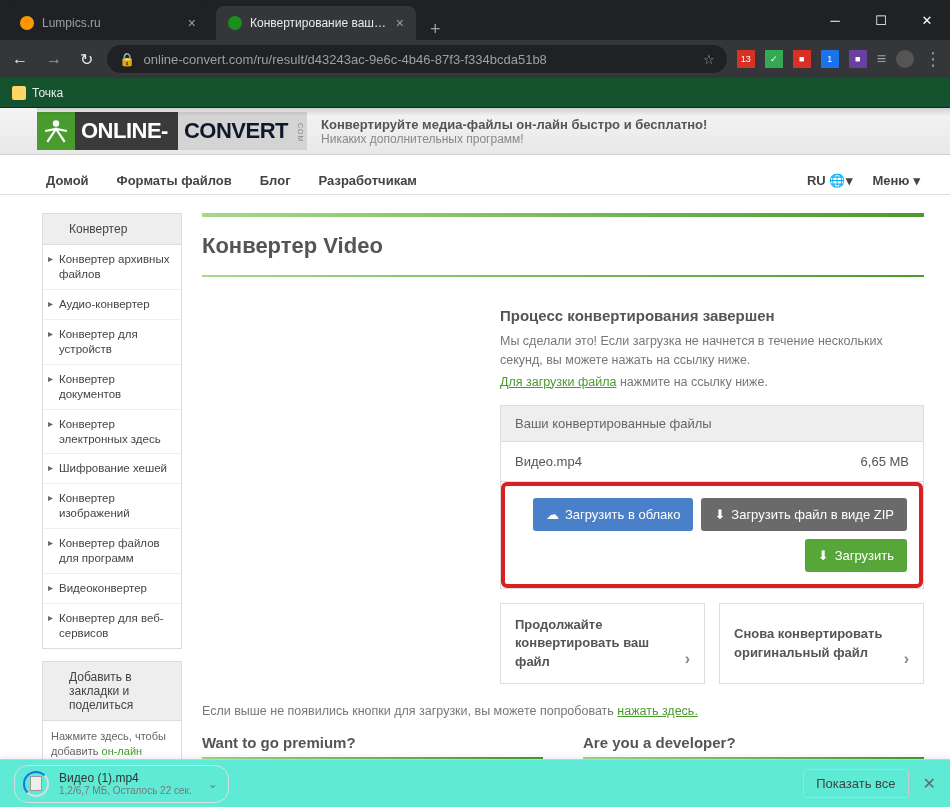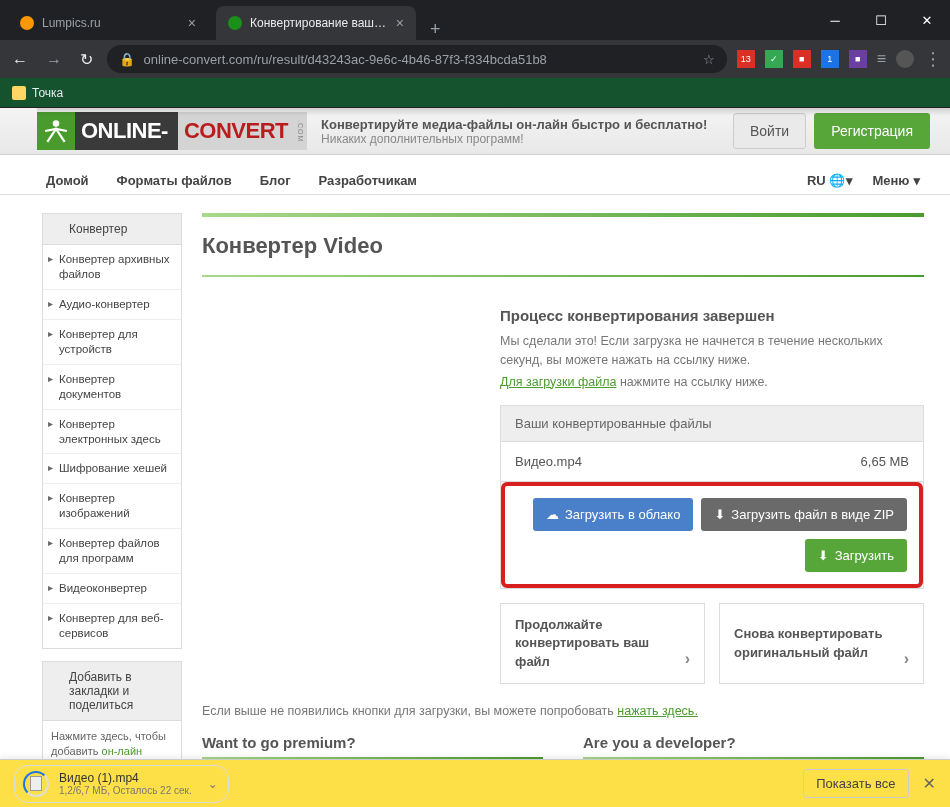--- a/index.html
+++ b/index.html
@@ -27,21 +27,21 @@
 .bk{color:#e8eaed;font-size:12px;display:flex;align-items:center;gap:6px;cursor:pointer}
 .bk .ico{width:14px;height:14px;background:#fdd663;border-radius:2px}
 
 .page{background:#fff}
 .shadow{position:absolute;top:108px;left:37px;right:0;height:8px;background:linear-gradient(180deg,rgba(0,0,0,0.15),transparent);z-index:5}
 .site-header{background:linear-gradient(180deg,#f4f4f4,#e8e8e8);height:47px;display:flex;align-items:center;padding:0 0 0 37px;border-bottom:1px solid #d0d0d0}
 .logo{display:flex;align-items:center;gap:0}
 .logobox{width:38px;height:38px;background:#4a9b2e;display:flex;align-items:center;justify-content:center}
 .logobox svg{width:26px;height:26px}
 .logotext{font-size:22px;font-weight:bold;color:#fff;background:#3a3a3a;padding:6px 10px 6px 6px;letter-spacing:-0.5px;height:38px;display:flex;align-items:center}
-.logotext2{font-size:22px;font-weight:bold;color:#b91c1c;background:#d4d4d4;padding:6px 6px;letter-spacing:-0.5px;height:38px;display:flex;align-items:center}
+.logotext2{font-size:22px;font-weight:bold;color:#0f172a;background:#d4d4d4;padding:6px 6px;letter-spacing:-0.5px;height:38px;display:flex;align-items:center}
 .logocom{font-size:7px;color:#888;writing-mode:vertical-rl;padding:2px 3px;background:#d4d4d4;height:38px;display:flex;align-items:center;justify-content:center;letter-spacing:1px}
 .tagline{margin-left:14px;display:flex;flex-direction:column;flex:1}
 .tagline .l1{font-size:13px;color:#555;font-weight:bold}
 .tagline .l2{font-size:12px;color:#888}
 .auth{display:flex;gap:8px;padding-right:20px}
 .btn{padding:9px 16px;border-radius:3px;font-size:14px;cursor:pointer;border:1px solid transparent}
 .btn.login{background:#eaeaea;color:#555;border-color:#ccc}
 .btn.reg{background:#57a639;color:#fff}
 
 .site-nav{height:40px;border-bottom:1px solid #ddd;display:flex;align-items:center;padding:12px 0 0 46px;gap:28px}
@@ -79,21 +79,21 @@
 .dbtn.dl{background:#57a639}
 .actrow{display:flex;gap:14px;margin-top:14px}
 .actbox{flex:1;border:1px solid #ddd;padding:12px 14px;font-size:13px;color:#555;font-weight:bold;display:flex;align-items:center;cursor:pointer;line-height:1.4}
 .actbox .chev{margin-left:auto;font-size:16px;color:#888;align-self:flex-end}
 .note{font-size:12.5px;color:#777;margin:20px 0 16px}
 .note a{color:#4a9b2e;text-decoration:underline}
 .cols{display:flex;gap:40px}
 .col{flex:1}
 .col h3{font-size:15px;color:#555;font-weight:bold;margin-bottom:6px}
 
-.dlbar{position:absolute;bottom:0;left:0;right:0;height:48px;background:#fde047;border-top:1px solid #ccc;display:flex;align-items:center;padding:0 14px;box-shadow:0 -2px 6px rgba(0,0,0,0.08)}
+.dlbar{position:absolute;bottom:0;left:0;right:0;height:48px;background:#5eead4;border-top:1px solid #ccc;display:flex;align-items:center;padding:0 14px;box-shadow:0 -2px 6px rgba(0,0,0,0.08)}
 .dlitem{display:flex;align-items:center;gap:10px;border:1px solid #ddd;border-radius:14px;padding:5px 10px 5px 8px;cursor:pointer}
 .dlicon{width:26px;height:26px;position:relative}
 .dlicon .ring{width:26px;height:26px;border:2px solid #1a73e8;border-right-color:#ddd;border-bottom-color:#ddd;border-radius:50%;position:absolute}
 .dlicon .fi{position:absolute;top:5px;left:7px;width:12px;height:15px;background:#eee;border:1px solid #999}
 .dlinfo{display:flex;flex-direction:column}
 .dlinfo .n{font-size:12px;color:#333}
 .dlinfo .s{font-size:10px;color:#777}
 .dlchev{color:#777;font-size:12px;margin-left:6px}
 .showall{margin-left:auto;font-size:13px;color:#444;border:1px solid #ccc;padding:6px 12px;border-radius:3px;cursor:pointer}
 .dlclose{margin-left:14px;color:#666;font-size:16px;cursor:pointer}
@@ -160,24 +160,20 @@
             <path d="M2 12 L12 10 L22 12" stroke="#fff" stroke-width="2" fill="none"></path>
           </svg>
       </div>
       <span class="logotext">ONLINE-</span>
       <span class="logotext2">CONVERT</span>
       <span class="logocom">.COM</span>
     </div>
     <div class="tagline">
       <span class="l1">Конвертируйте медиа-файлы он-лайн быстро и бесплатно!</span>
       <span class="l2">Никаких дополнительных программ!</span>
-    </div>
-    <div class="auth">
-      <div class="btn login">Войти</div>
-      <div class="btn reg">Регистрация</div>
     </div>
   </div>
 
   <div class="site-nav">
     <a>Домой</a>
     <a>Форматы файлов</a>
     <a>Блог</a>
     <a>Разработчикам</a>
     <div class="right">
       <span><span>RU</span> 🌐▾</span>

